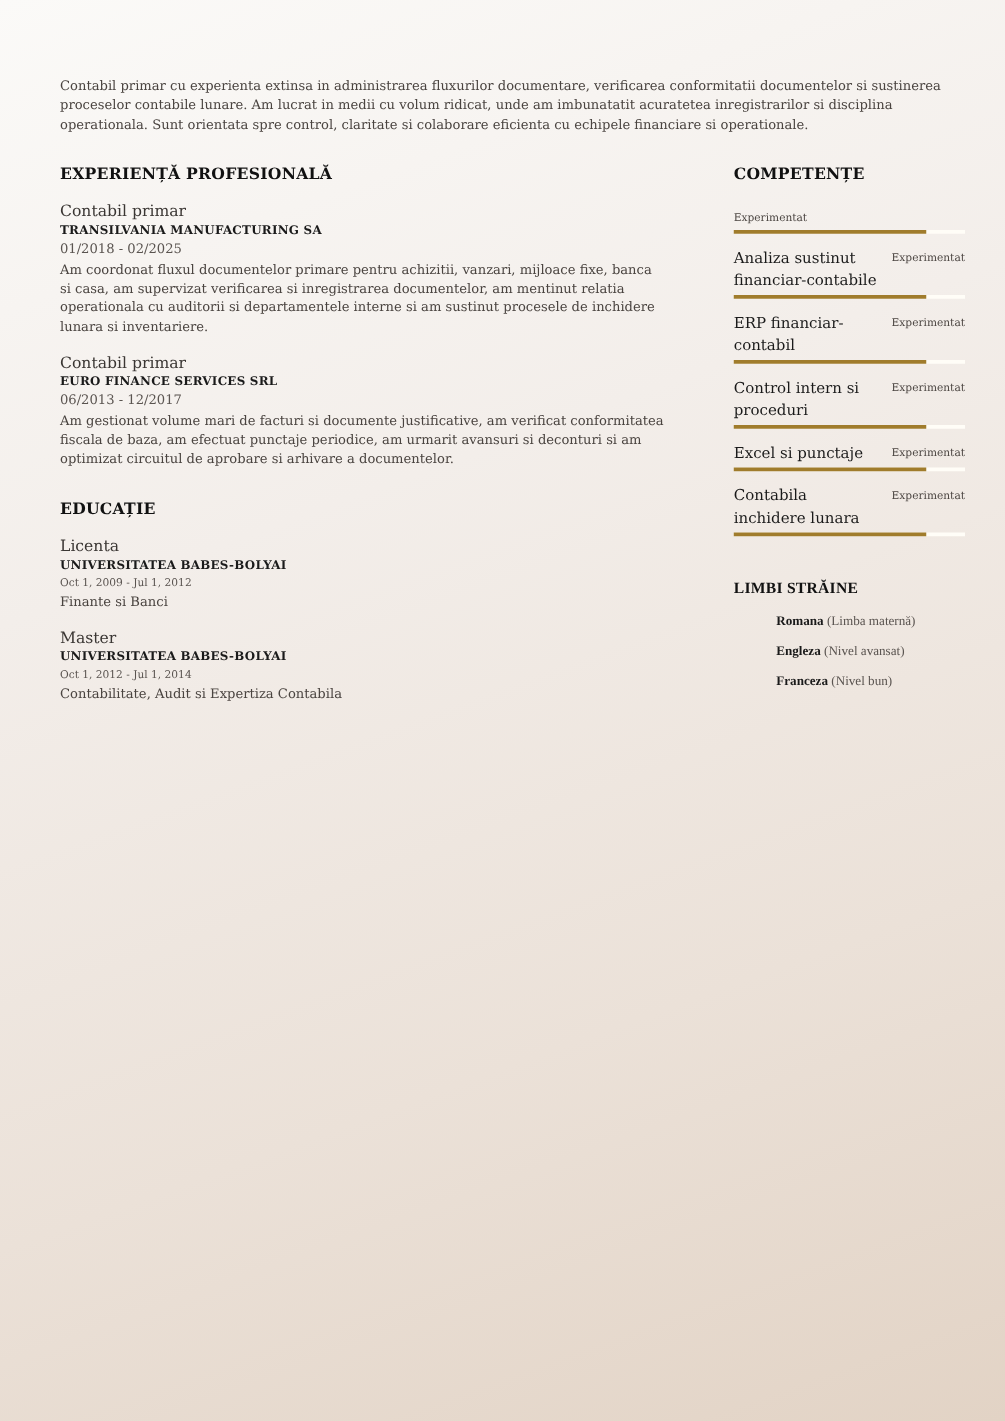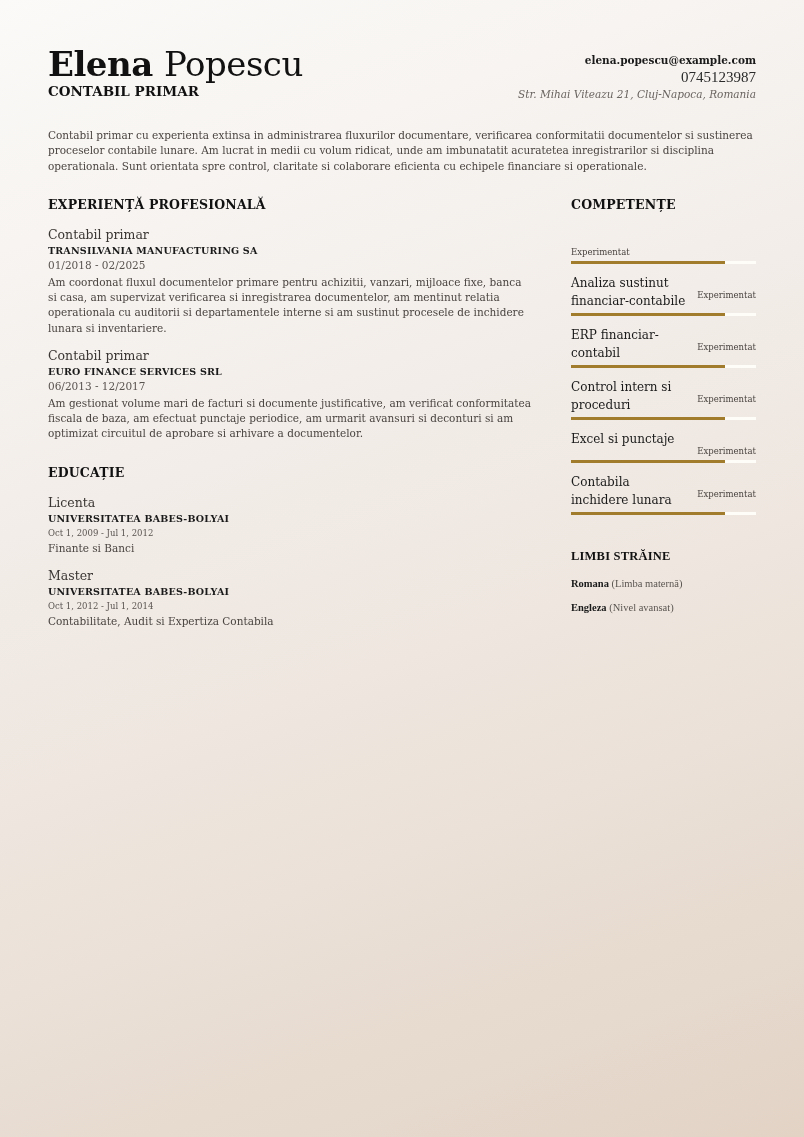--- a/index.html
+++ b/index.html
@@ -16,53 +16,44 @@
   .name .first { font-weight: bold; }
   .name .last { font-weight: normal; }
   .title { font-family: "DejaVu Serif", serif; font-weight: bold; font-size: 13.5px; line-height: 16px; color: #111; margin-top: -1px; }
   .contact { position: absolute; right: 0; top: 9px; text-align: right; }
   .contact .email { font-weight: bold; font-size: 10.5px; line-height: 14px; color: #1a1a1a; }
   .contact .phone { font-size: 15px; line-height: 20px; color: #2a2a2a; font-family: "Liberation Serif", serif; }
   .contact .address { font-style: italic; font-size: 10.5px; line-height: 14px; color: #6a6460; }
   .summary { margin-top: 18px; font-size: 10.5px; line-height: 15.3px; color: #4a4440; }
   .cols { position: relative; margin-top: 23px; }
   .left { position: absolute; left: 0; top: 0; width: 485px; }
-  .right { position: absolute; left: 523px; top: 0; width: 185px; }
+  .right { position: absolute; left: 539px; top: 0; width: 185px; }
   .sec-title { font-weight: bold; font-size: 12.5px; line-height: 16px; color: #111; margin: 0 0 14px 0; letter-spacing: 0.2px; }
   .entry { margin-bottom: 12px; }
   .role { font-size: 12.5px; line-height: 16px; color: #3a3633; }
   .company { font-weight: bold; font-size: 9.5px; line-height: 15px; color: #1a1a1a; letter-spacing: 0.2px; }
   .dates { font-size: 10.5px; line-height: 15px; color: #5a5450; }
   .dates.small { font-size: 8.5px; }
   .desc { margin-top: 2px; font-size: 10.5px; line-height: 15.2px; color: #4a4440; }
   .field { font-size: 10.5px; line-height: 15px; color: #4a4440; }
   .edu-section { margin-top: 24px; }
   .skill { position: relative; margin-bottom: 10px; }
   .skill-row { display: flex; justify-content: space-between; align-items: flex-start; }
   .skill-name { font-size: 12px; line-height: 18px; color: #1a1a1a; width: 118px; }
-  .skill-level { font-size: 8.5px; line-height: 12px; color: #4a4440; margin-top: 15px; }
+  .skill-level { font-size: 8.5px; line-height: 12px; color: #4a4440; margin-top: 4px; }
   .bar { margin-top: 3px; height: 3px; background: #fffdf7; width: 185px; position: relative; }
   .bar .fill { position: absolute; left: 0; top: 0; height: 3px; background: #a07c2c; }
   .lang-section { margin-top: 33px; font-family: Liberation Serif, serif; }
   .lang { font-size: 10.5px; line-height: 24px; color: #5a5450; }
-  .lang b { color: #1a1a1a; }
+  .lang b { color: #1a1a1a; margin-left: 34px; }
 </style>
 </head>
 <body>
 
 <div class="page">
-  <div class="header">
-    <h1 class="name"><span class="first">Elena</span> <span class="last">Popescu</span></h1>
-    <div class="title">CONTABIL PRIMAR</div>
-    <div class="contact">
-      <div class="email">elena.popescu@example.com</div>
-      <div class="phone">0745123987</div>
-      <div class="address">Str. Mihai Viteazu 21, Cluj-Napoca, Romania</div>
-    </div>
-  </div>
 
   <div class="summary">Contabil primar cu experienta extinsa in administrarea fluxurilor documentare, verificarea conformitatii documentelor si sustinerea proceselor contabile lunare. Am lucrat in medii cu volum ridicat, unde am imbunatatit acuratetea inregistrarilor si disciplina operationala. Sunt orientata spre control, claritate si colaborare eficienta cu echipele financiare si operationale.</div>
 
   <div class="cols">
     <div class="left">
       <section>
         <h2 class="sec-title">EXPERIENȚĂ PROFESIONALĂ</h2>
         <div class="entry">
           <div class="role">Contabil primar</div>
           <div class="company">TRANSILVANIA MANUFACTURING SA</div>
@@ -151,16 +142,17 @@
                 <div class="fill" style="width: 83%; background: rgb(160, 124, 44);"></div>
               </div>
             </div>
           </div>
       </section>
 
       <section class="lang-section">
         <h2 class="sec-title" style="margin-bottom:8px;">LIMBI STRĂINE</h2>
         <div class="lang"><b>Romana</b> <span>(Limba maternă)</span></div>
         <div class="lang"><b>Engleza</b> <span>(Nivel avansat)</span></div>
+        <div class="lang"><b>Franceza</b> <span>(Nivel bun)</span></div>
       </section>
     </div>
   </div>
 </div>
 
 </body></html>

